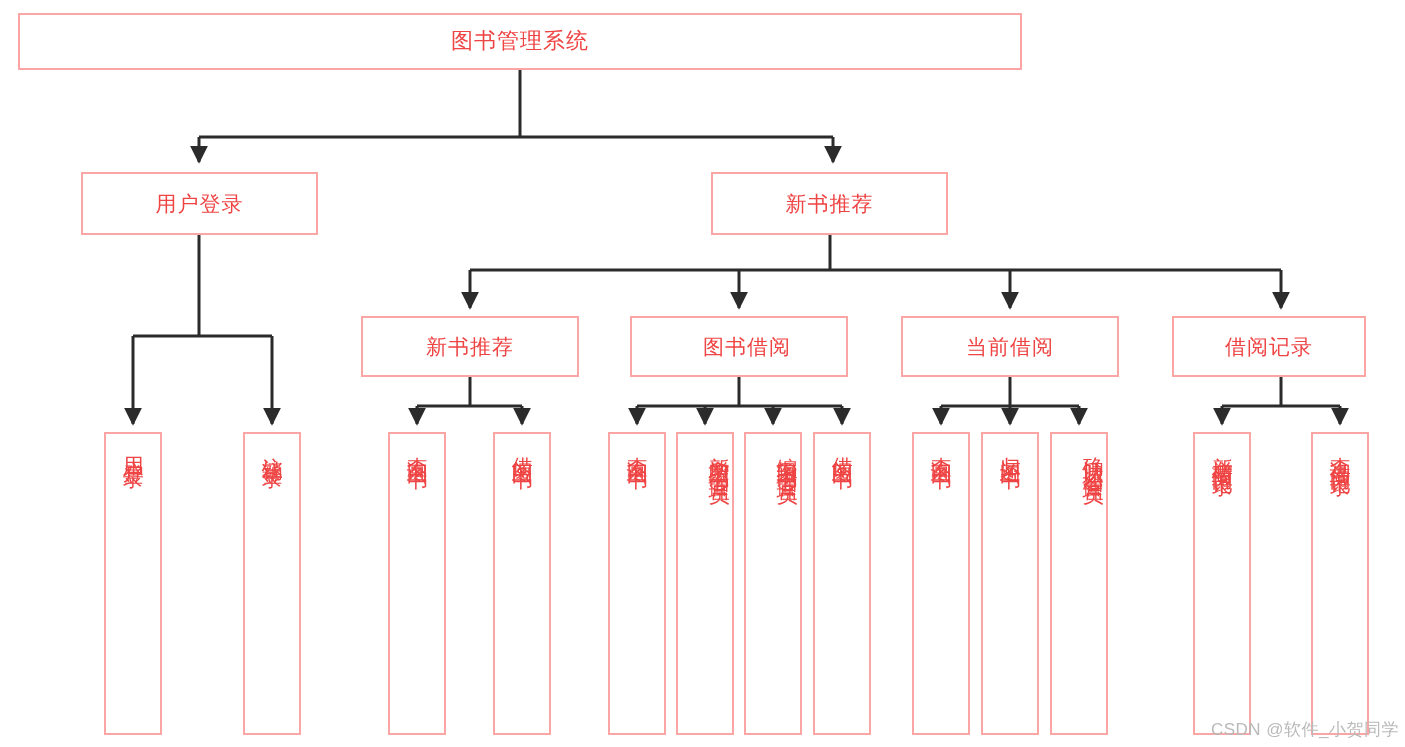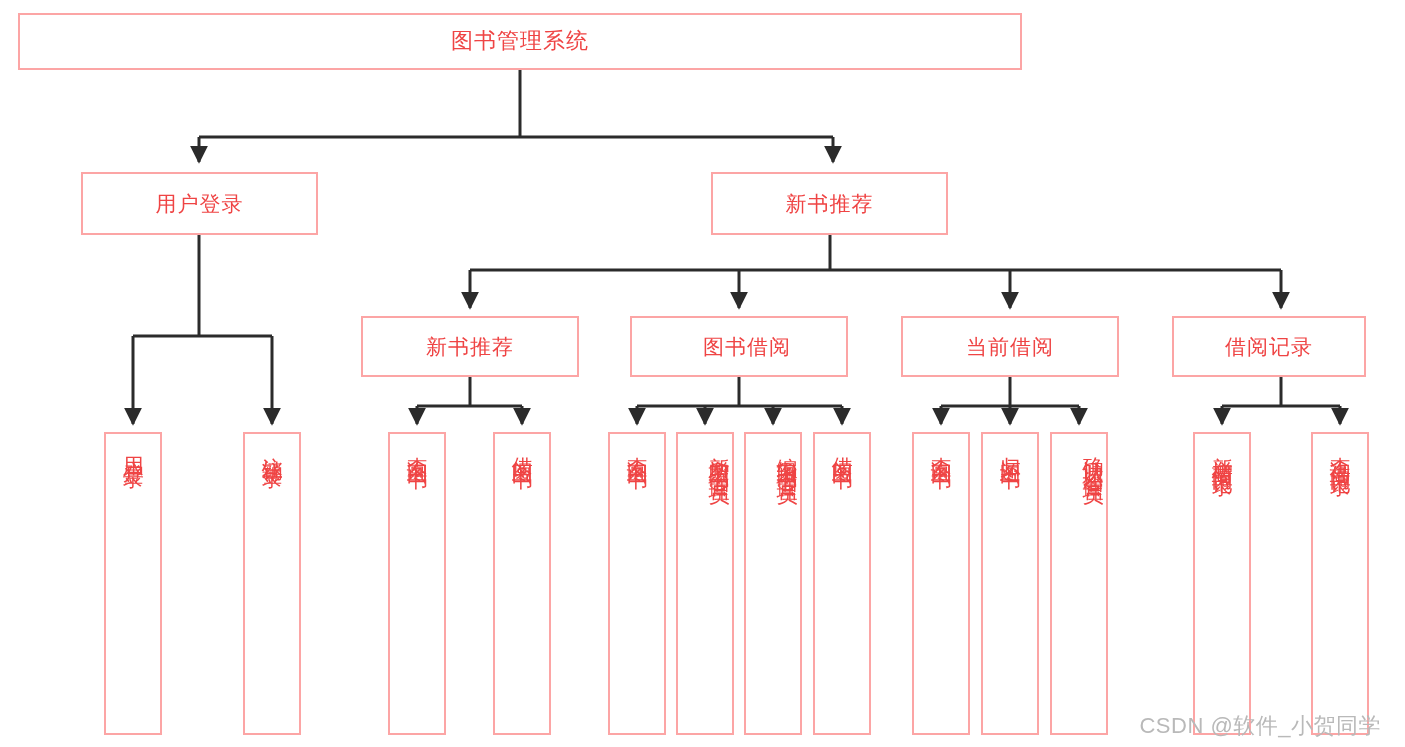--- a/index.html
+++ b/index.html
@@ -56,23 +56,23 @@
   .node.vert .vtext {
     writing-mode: vertical-rl;
     text-orientation: upright;
     white-space: nowrap;
   }
   .node.vert.top .vtext {
     margin-top: 0;
   }
   .watermark {
     position: absolute;
-    right: 24px;
+    right: 6px;
     bottom: 6px;
-    font-size: 22px;
+    font-size: 17px;
     color: #b9b9b9;
     white-space: nowrap;
     letter-spacing: 0.5px;
   }
 </style>
 </head>
 <body>
 
 <div id="canvas">
 

